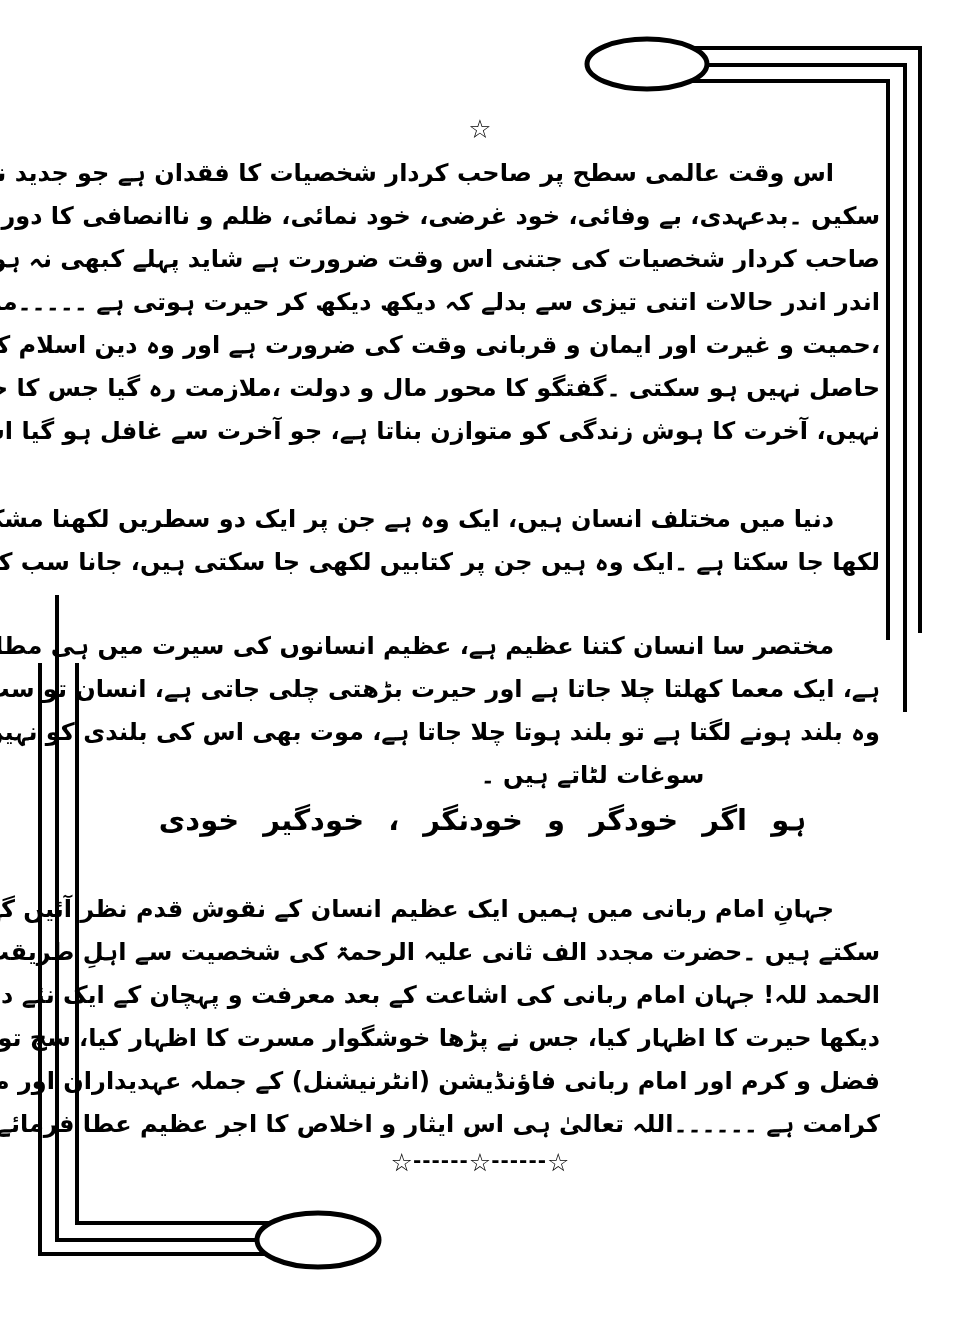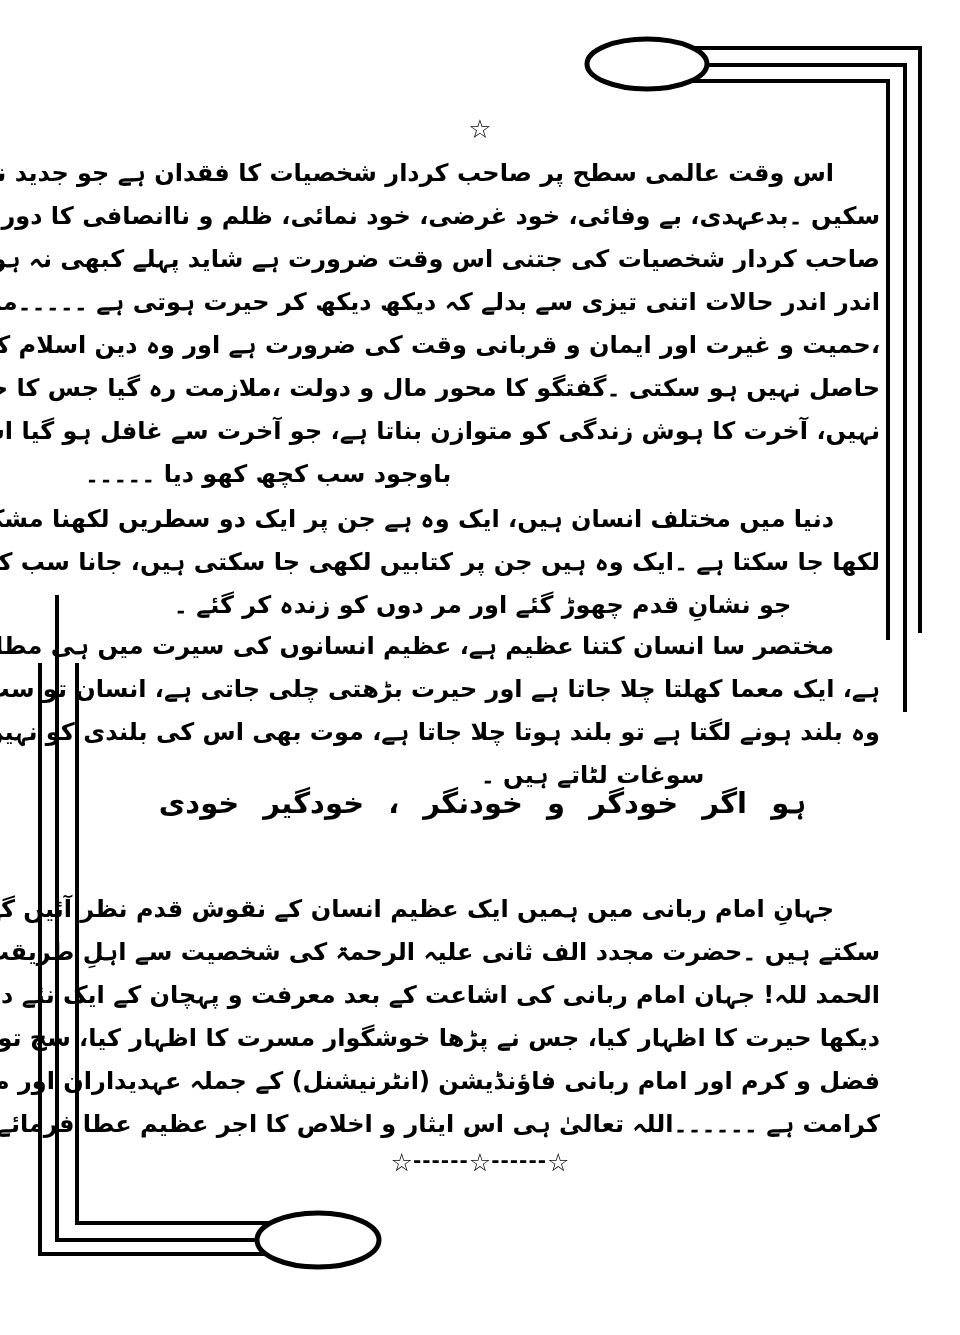--- a/index.html
+++ b/index.html
@@ -48,37 +48,35 @@
 </div>
 
 <div class="text-block urdu" style="top:152px">
   <div class="line first">اس وقت عالمی سطح پر صاحب کردار شخصیات کا فقدان ہے جو جدید نسل کے لیے مثالیں اور نمونہ بن</div>
   <div class="line">سکیں ۔بدعہدی، بے وفائی، خود غرضی، خود نمائی، ظلم و ناانصافی کا دور دورہ ہے اس لیے کردار سازی کے لیے</div>
   <div class="line">صاحب کردار شخصیات کی جتنی اس وقت ضرورت ہے شاید پہلے کبھی نہ ہوئی ہو گی ۔۔۔۔۔گزشتہ ایک صدی کے</div>
   <div class="line">اندر اندر حالات اتنی تیزی سے بدلے کہ دیکھ دیکھ کر حیرت ہوتی ہے ۔۔۔۔۔مال و دولت وقت کی ضرورت نہیں</div>
   <div class="line">،حمیت و غیرت اور ایمان و قربانی وقت کی ضرورت ہے اور وہ دین اسلام کی سچی محبت اور سچے لگاؤ کے بغیر</div>
   <div class="line">حاصل نہیں ہو سکتی ۔گفتگو کا محور مال و دولت ،ملازمت رہ گیا جس کا حاصل آخرت سے غفلت کے سوا کچھ</div>
   <div class="line">نہیں، آخرت کا ہوش زندگی کو متوازن بناتا ہے، جو آخرت سے غافل ہو گیا اس نے سب کچھ پانے کے</div>
-  <div class="line last-left">باوجود سب کچھ کھو دیا ۔۔۔۔۔</div>
 </div>
 
 <div class="text-block urdu" style="top:498px">
   <div class="line first">دنیا میں مختلف انسان ہیں، ایک وہ ہے جن پر ایک دو سطریں لکھنا مشکل ہے ایک وہ ہیں، جن پر مضمون</div>
   <div class="line">لکھا جا سکتا ہے ۔ایک وہ ہیں جن پر کتابیں لکھی جا سکتی ہیں، جانا سب کو ہے مگر وہ جانے والے مبارک ہیں</div>
-  <div class="line last-center">جو نشانِ قدم چھوڑ گئے اور مر دوں کو زندہ کر گئے ۔</div>
 </div>
 
 <div class="text-block urdu" style="top:625px">
   <div class="line first">مختصر سا انسان کتنا عظیم ہے، عظیم انسانوں کی سیرت میں ہی مطالعہ کر کے انسان کی عظمت کا اندازہ ہوتا</div>
   <div class="line">ہے، ایک معما کھلتا چلا جاتا ہے اور حیرت بڑھتی چلی جاتی ہے، انسان تو سب ہیں مگر اس بھیڑ بھاڑ میں جب</div>
   <div class="line">وہ بلند ہونے لگتا ہے تو بلند ہوتا چلا جاتا ہے، موت بھی اس کی بلندی کو نہیں چھو سکتی، وہ زندہ ہیں، وہ زندگی کی</div>
   <div class="line last-offset">سوغات لٹاتے ہیں ۔</div>
 </div>
 
-<div class="couplet urdu" style="top:778px">
+<div class="couplet urdu" style="top:795px">
   <div class="cline">ہو اگر خودگر و خودنگر ، خودگیر خودی</div>
 </div>
 
 <div class="text-block urdu" style="top:888px">
   <div class="line first">جہانِ امام ربانی میں ہمیں ایک عظیم انسان کے نقوش قدم نظر آئیں گے جس پر چل کر ہم منزل تک پہنچ</div>
   <div class="line">سکتے ہیں ۔حضرت مجدد الف ثانی علیہ الرحمۃ کی شخصیت سے اہلِ طریقت بھی اچھی طرح واقف نہ تھے ۔</div>
   <div class="line">الحمد للہ! جہان امام ربانی کی اشاعت کے بعد معرفت و پہچان کے ایک نئے دور کا آغاز ہوا ہے ۔جس نے</div>
   <div class="line">دیکھا حیرت کا اظہار کیا، جس نے پڑھا خوشگوار مسرت کا اظہار کیا، سچ تو یہ ہے کہ یہ سب کچھ اللہ تعالیٰ کے</div>
   <div class="line">فضل و کرم اور امام ربانی فاؤنڈیشن (انٹرنیشنل) کے جملہ عہدیداران اور معاونین کے اخلاص و محبت کی</div>
   <div class="line last-center">کرامت ہے ۔۔۔۔۔۔اللہ تعالیٰ ہی اس ایثار و اخلاص کا اجر عظیم عطا فرمائے گا، ان شاء اللہ تعالیٰ ۔۔۔۔۔</div>

